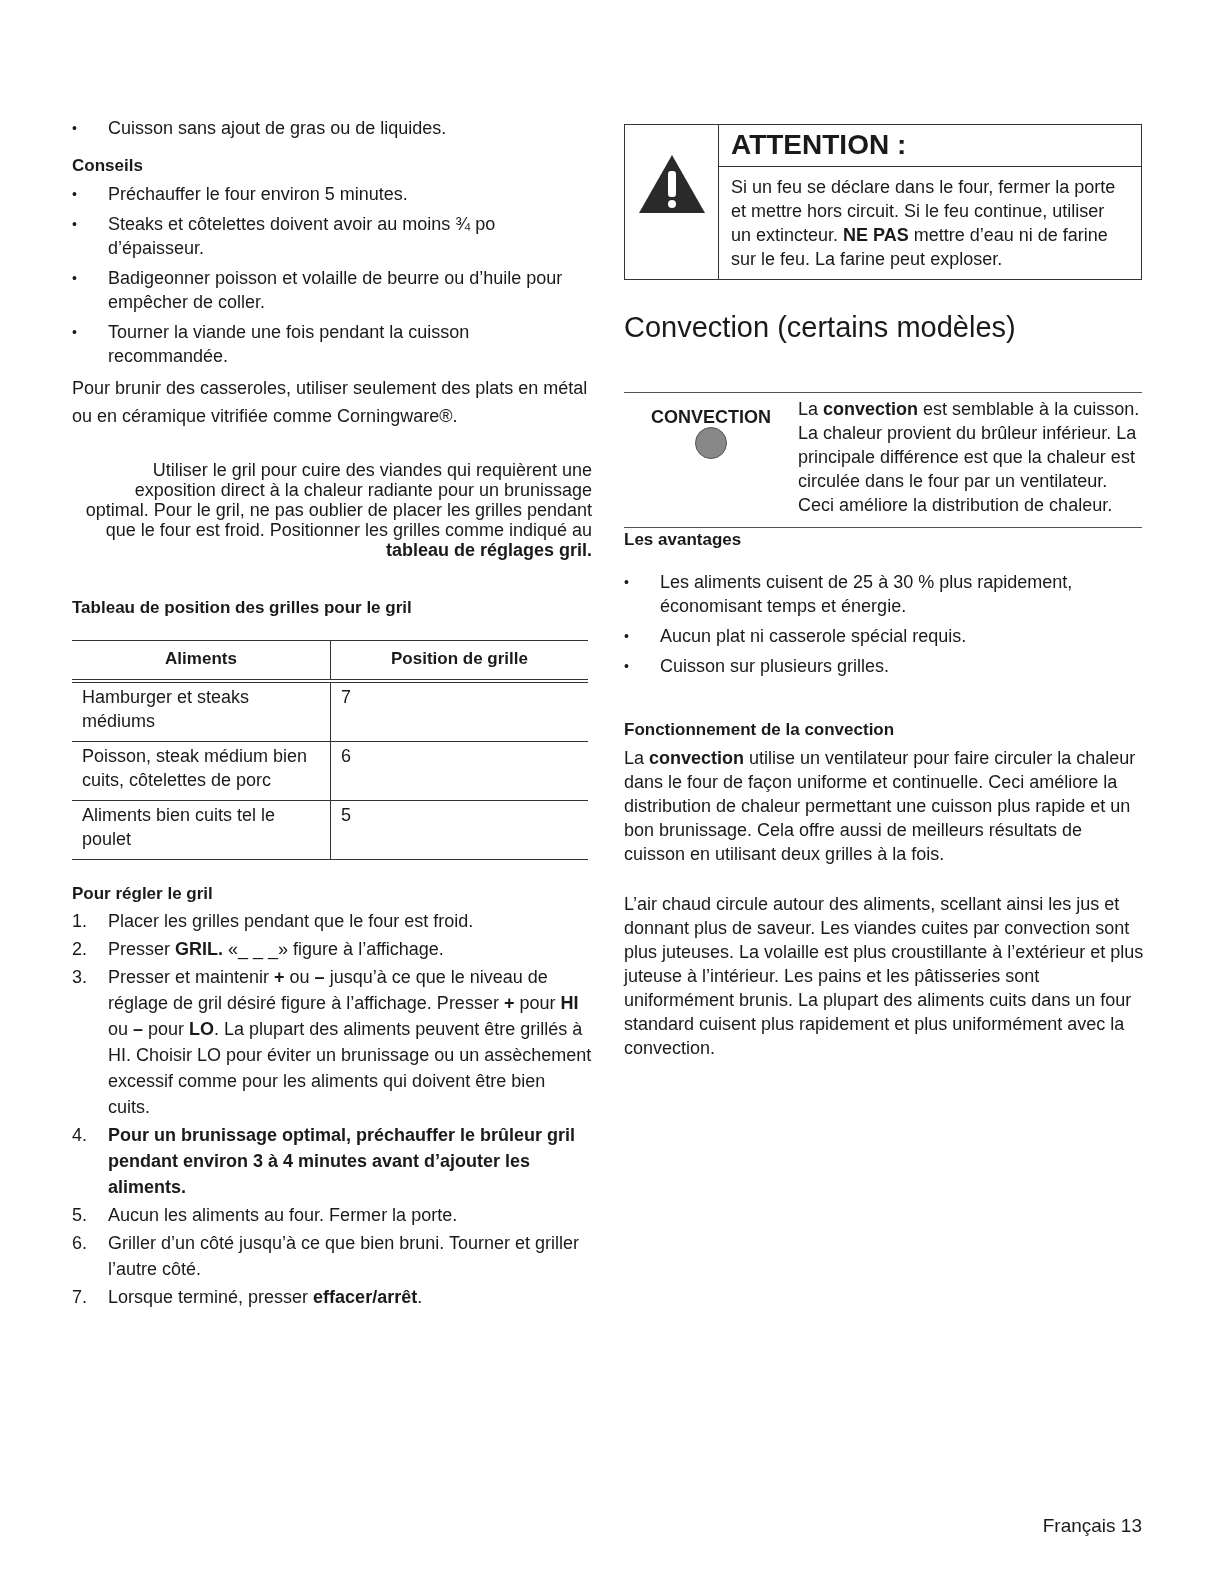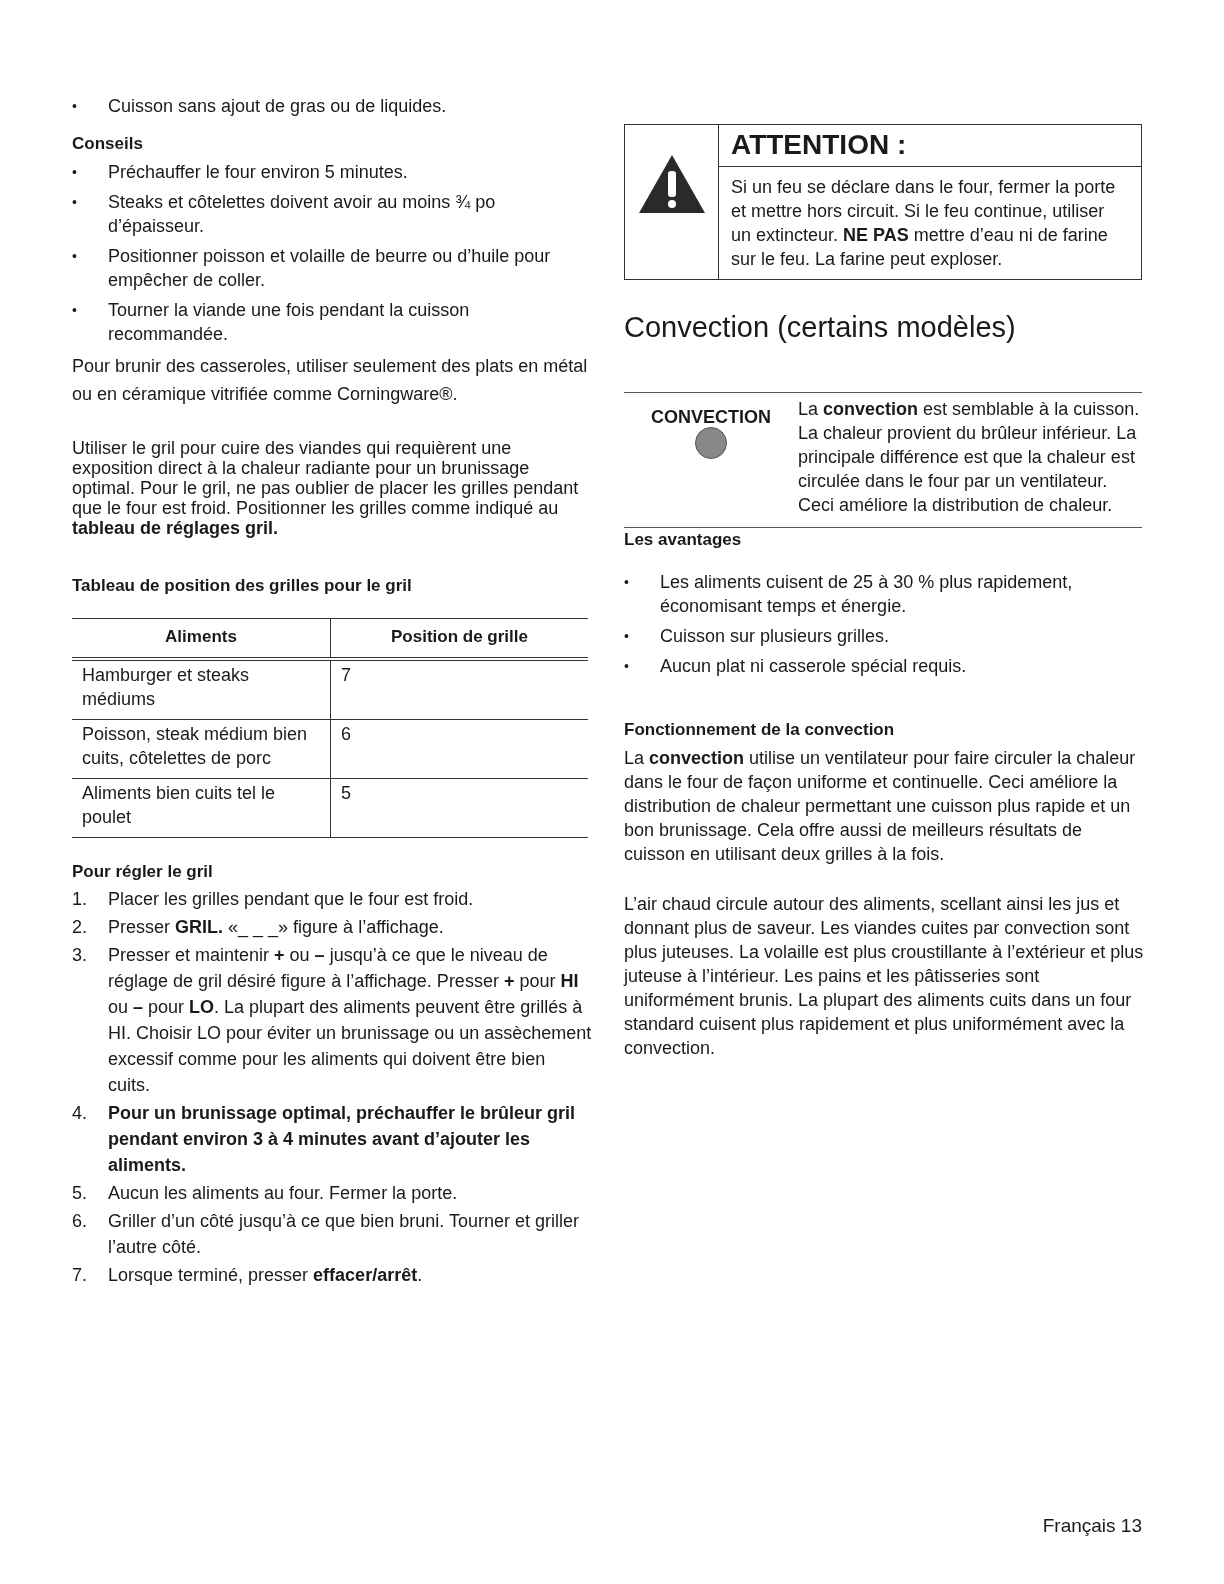--- a/index.html
+++ b/index.html
@@ -1,27 +1,27 @@
 <!DOCTYPE html>
 <html><head>
 <meta charset="utf-8">
 <style>
   html, body { margin: 0; padding: 0; background: #ffffff; }
   body { width: 1224px; height: 1584px; position: relative; overflow: hidden;
          font-family: "Liberation Sans", sans-serif; color: #1a1a1a; font-size: 18px; line-height: 24px; }
   .col { position: absolute; }
-  .left { left: 72px; top: 94px; width: 520px; }
+  .left { left: 72px; top: 116px; width: 520px; }
   .right { left: 624px; top: 100px; width: 520px; }
   .bullet-list { list-style: none; margin: 0; padding: 0; }
   .bullet-list li { position: relative; padding-left: 36px; margin-bottom: 6px; }
   .bullet-list li::before { content: "•"; position: absolute; left: 0; top: 0; font-size: 14px; }
   .h-bold { font-weight: bold; font-size: 17px; margin: 0; }
   p { margin: 0; }
   b { font-weight: bold; }
-  .tight { line-height: 20px; }
+  .tight { line-height: 20px; text-align: right; }
   table.grill { border-collapse: collapse; width: 516px; }
   table.grill th { font-weight: bold; font-size: 17px; text-align: center; padding: 6px 0 8px; border-bottom: 4px double #333; }
   table.grill td { vertical-align: top; padding: 2px 10px 8px 10px; border-bottom: 1.5px solid #333; }
   table.grill tr:first-child th { border-top: 1.5px solid #333; }
   table.grill td:first-child, table.grill th:first-child { border-right: 1.5px solid #333; width: 238px; }
   .steps { list-style: none; margin: 0; padding: 0; }
   .steps li { position: relative; padding-left: 36px; margin-bottom: 2px; line-height: 26px; }
   .steps li .num { position: absolute; left: 0; top: 0; }
   .attention { border: 1.5px solid #333; display: flex; width: 516px; height: 154px; }
   .att-icon { width: 94px; border-right: 1.5px solid #333; display: flex; justify-content: center; padding-top: 28px; box-sizing: border-box; }
@@ -40,21 +40,21 @@
 
 <div class="col left">
   <ul class="bullet-list">
     <li>Cuisson sans ajout de gras ou de liquides.</li>
   </ul>
 
   <h3 class="h-bold" style="margin-top:14px;margin-bottom:4px;">Conseils</h3>
   <ul class="bullet-list">
     <li>Préchauffer le four environ 5 minutes.</li>
     <li>Steaks et côtelettes doivent avoir au moins ¾ po d’épaisseur.</li>
-    <li>Positionner poisson et volaille de beurre ou d’huile pour empêcher de coller.</li>
+    <li>Badigeonner poisson et volaille de beurre ou d’huile pour empêcher de coller.</li>
     <li>Tourner la viande une fois pendant la cuisson recommandée.</li>
   </ul>
 
   <p style="line-height:28px;">Pour brunir des casseroles, utiliser seulement des plats en métal ou en céramique vitrifiée comme Corningware®.</p>
 
   <p class="tight" style="margin-top:30px;"><span>Utiliser le gril pour cuire des viandes qui requièrent une exposition direct à la chaleur radiante pour un brunissage optimal. Pour le gril, ne pas oublier de placer les grilles pendant que le four est froid. Positionner les grilles comme indiqué au </span><b>tableau de réglages gril.</b></p>
 
   <h3 class="h-bold" style="margin-top:36px;margin-bottom:20px;">Tableau de position des grilles pour le gril</h3>
 
   <table class="grill">
@@ -112,22 +112,22 @@
     <div class="conv-label">
       <div>CONVECTION</div>
       <div class="conv-dot"></div>
     </div>
     <div class="conv-text"><span>La </span><b>convection</b><span> est semblable à la cuisson. La chaleur provient du brûleur inférieur. La principale différence est que la chaleur est circulée dans le four par un ventilateur. Ceci améliore la distribution de chaleur.</span></div>
   </div>
 
   <h3 class="h-bold" style="margin-bottom:18px;">Les avantages</h3>
   <ul class="bullet-list">
     <li>Les aliments cuisent de 25 à 30 % plus rapidement, économisant temps et énergie.</li>
+    <li>Aucun plat ni casserole spécial requis.</li>
     <li>Cuisson sur plusieurs grilles.</li>
-    <li>Aucun plat ni casserole spécial requis.</li>
   </ul>
 
   <h3 class="h-bold" style="margin-top:40px;margin-bottom:4px;">Fonctionnement de la convection</h3>
   <p><span>La </span><b>convection</b><span> utilise un ventilateur pour faire circuler la chaleur dans le four de façon uniforme et continuelle. Ceci améliore la distribution de chaleur permettant une cuisson plus rapide et un bon brunissage. Cela offre aussi de meilleurs résultats de cuisson en utilisant deux grilles à la fois.</span></p>
   <p style="margin-top:26px;">L’air chaud circule autour des aliments, scellant ainsi les jus et donnant plus de saveur. Les viandes cuites par convection sont plus juteuses. La volaille est plus croustillante à l’extérieur et plus juteuse à l’intérieur. Les pains et les pâtisseries sont uniformément brunis. La plupart des aliments cuits dans un four standard cuisent plus rapidement et plus uniformément avec la convection.</p>
 </div>
 
 <div class="footer">Français 13</div>
 
 </body></html>

